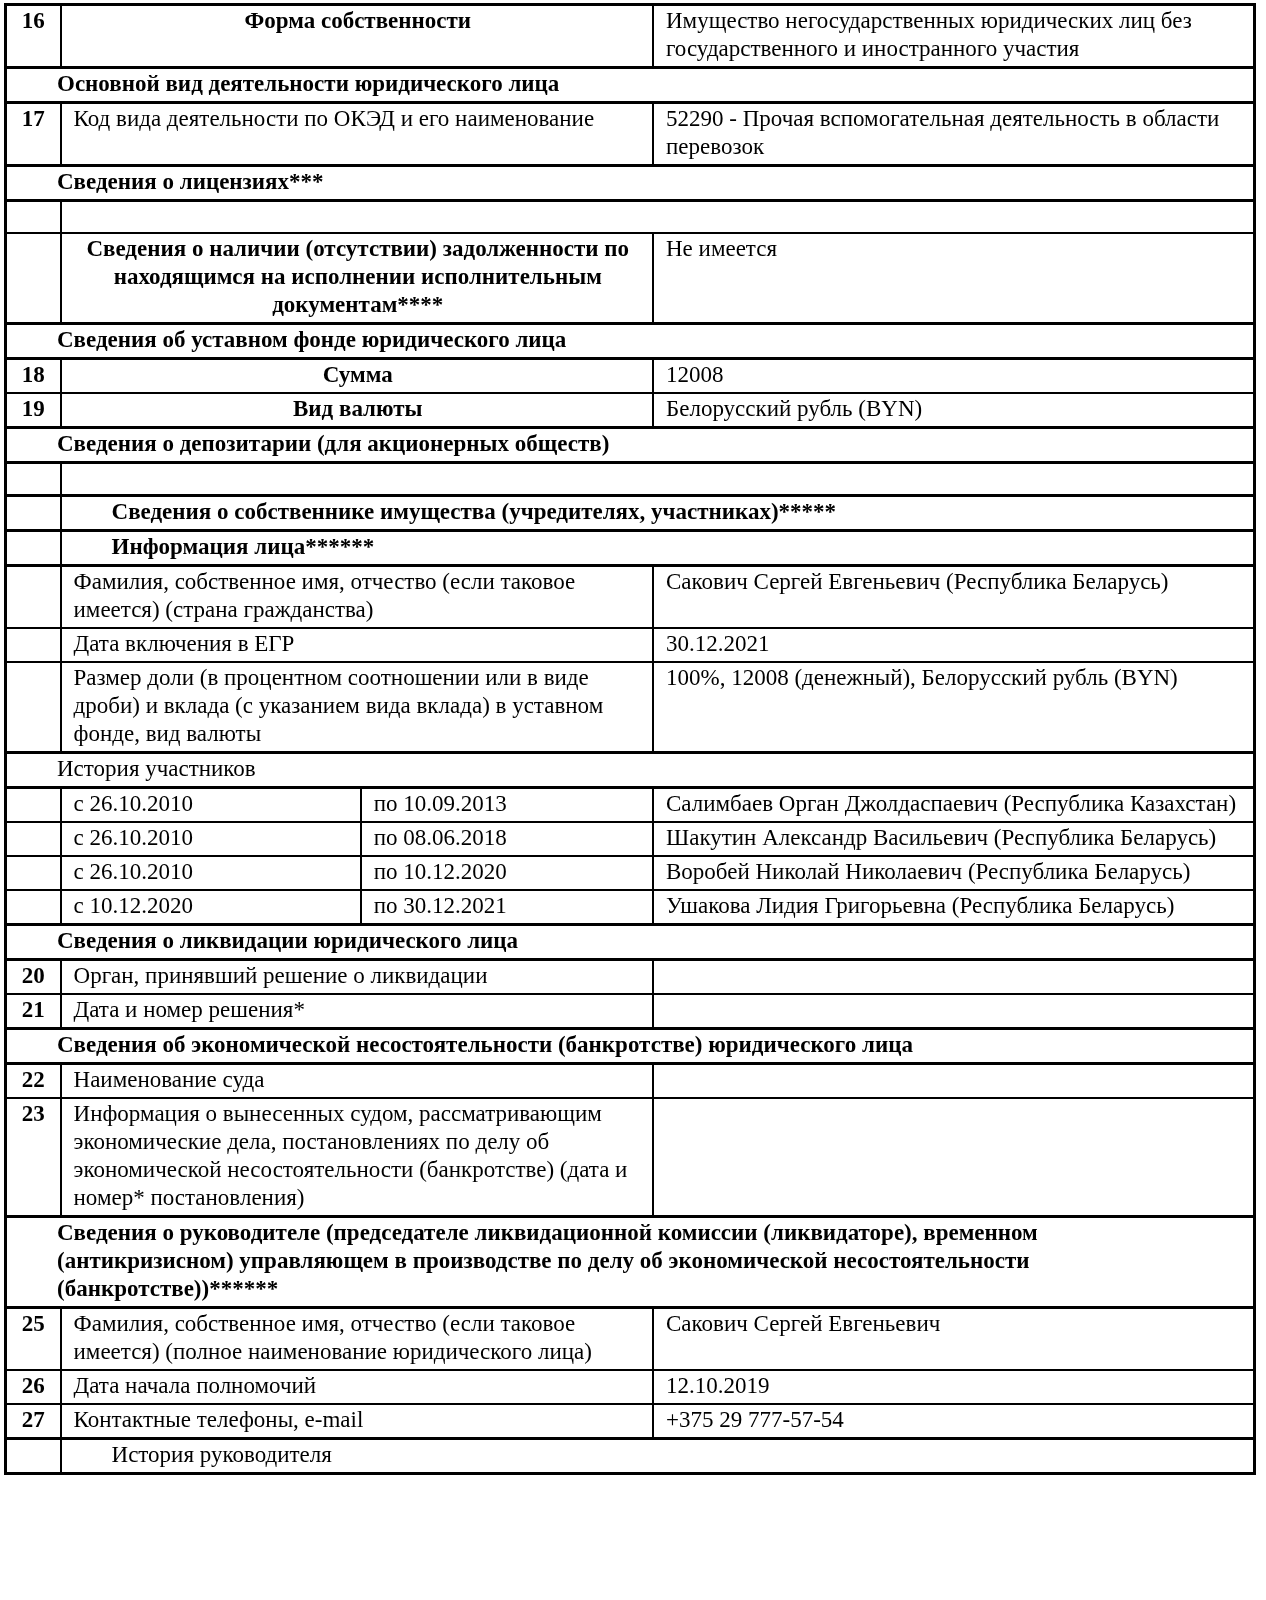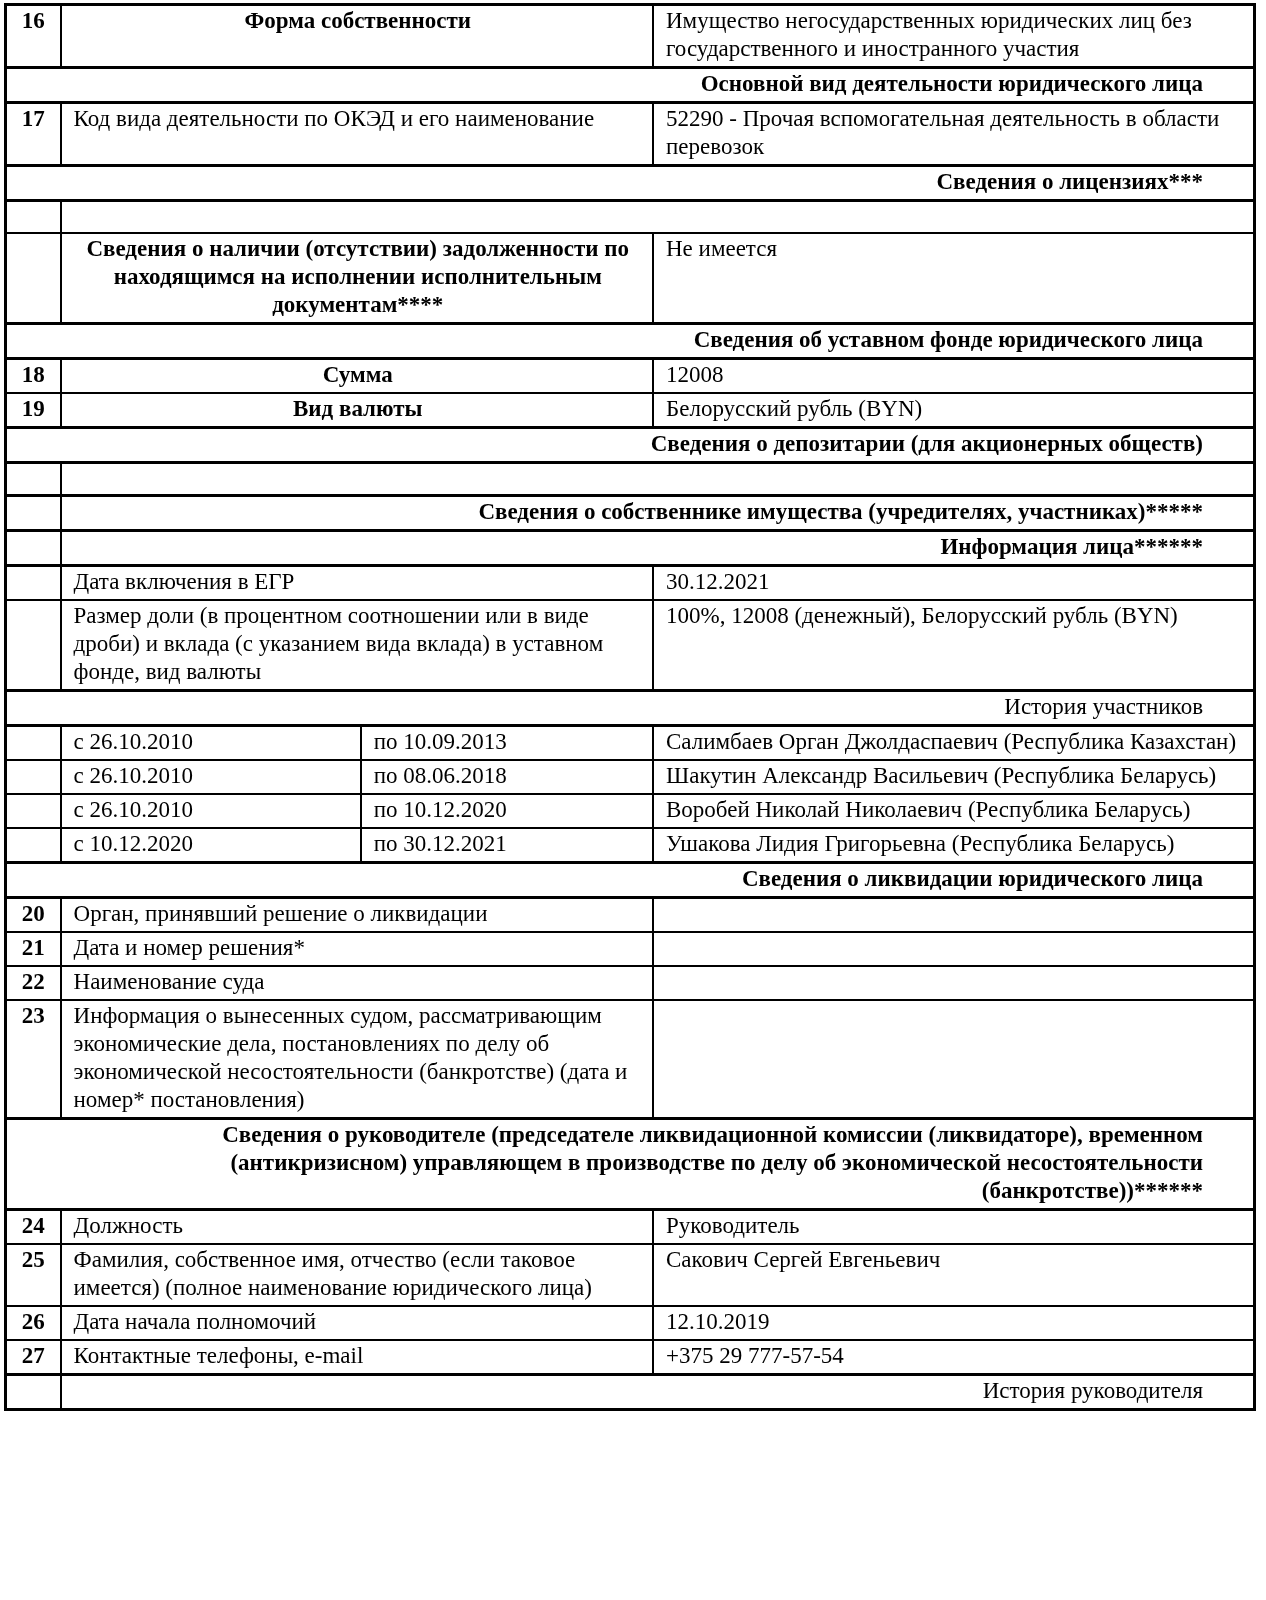--- a/index.html
+++ b/index.html
@@ -27,21 +27,21 @@
     padding: 1px 10px 3px 12px;
     overflow: hidden;
     word-wrap: break-word;
   }
   td.num {
     text-align: center;
     padding: 1px 2px 3px 2px;
     font-weight: bold;
   }
   td.section {
-    text-align: right;
+    text-align: left;
     padding: 1px 50px 3px 50px;
   }
   tr.sec td {
     border-top-width: 3px;
     border-bottom-width: 3px;
   }
   .b { font-weight: bold; text-align: center; }
   td.empty { height: 26px; }
 </style>
 </head>
@@ -103,20 +103,25 @@
       <tr class="sec">
         <td class="num"></td>
         <td class="section b" colspan="3">Сведения о собственнике имущества (учредителях, участниках)*****</td>
       </tr>
       <tr class="sec">
         <td class="num"></td>
         <td class="section b" colspan="3">Информация лица******</td>
       </tr>
       <tr>
         <td class="num"></td>
+        <td colspan="2">Фамилия,  собственное имя, отчество (если таковое имеется) (страна гражданства)</td>
+        <td>Сакович Сергей Евгеньевич (Республика Беларусь)</td>
+      </tr>
+      <tr>
+        <td class="num"></td>
         <td colspan="2">Дата включения в ЕГР</td>
         <td>30.12.2021</td>
       </tr>
       <tr>
         <td class="num"></td>
         <td colspan="2">Размер доли (в процентном соотношении или в виде дроби) и вклада (с указанием вида вклада) в уставном фонде, вид валюты</td>
         <td>100%, 12008 (денежный), Белорусский рубль (BYN)</td>
       </tr>
       <tr class="sec">
         <td class="section" colspan="4">История участников</td>
@@ -151,37 +156,35 @@
       <tr>
         <td class="num">20</td>
         <td colspan="2">Орган, принявший решение о ликвидации</td>
         <td></td>
       </tr>
       <tr>
         <td class="num">21</td>
         <td colspan="2">Дата и номер решения*</td>
         <td></td>
       </tr>
+      <tr class="sec">
+        <td class="section b" colspan="4">Сведения об экономической несостоятельности (банкротстве) юридического лица</td>
+      </tr>
       <tr>
         <td class="num">22</td>
         <td colspan="2">Наименование суда</td>
         <td></td>
       </tr>
       <tr>
         <td class="num">23</td>
         <td colspan="2">Информация о вынесенных судом, рассматривающим экономические дела, постановлениях по делу об экономической несостоятельности (банкротстве) (дата и номер* постановления)</td>
         <td></td>
       </tr>
       <tr class="sec">
         <td class="section b" colspan="4">Сведения о руководителе (председателе ликвидационной комиссии (ликвидаторе), временном (антикризисном) управляющем в производстве по делу об экономической несостоятельности (банкротстве))******</td>
-      </tr>
-      <tr>
-        <td class="num">24</td>
-        <td colspan="2">Должность</td>
-        <td>Руководитель</td>
       </tr>
       <tr>
         <td class="num">25</td>
         <td colspan="2">Фамилия, собственное имя, отчество (если таковое имеется) (полное наименование юридического лица)</td>
         <td>Сакович Сергей Евгеньевич</td>
       </tr>
       <tr>
         <td class="num">26</td>
         <td colspan="2">Дата начала полномочий</td>
         <td>12.10.2019</td>

